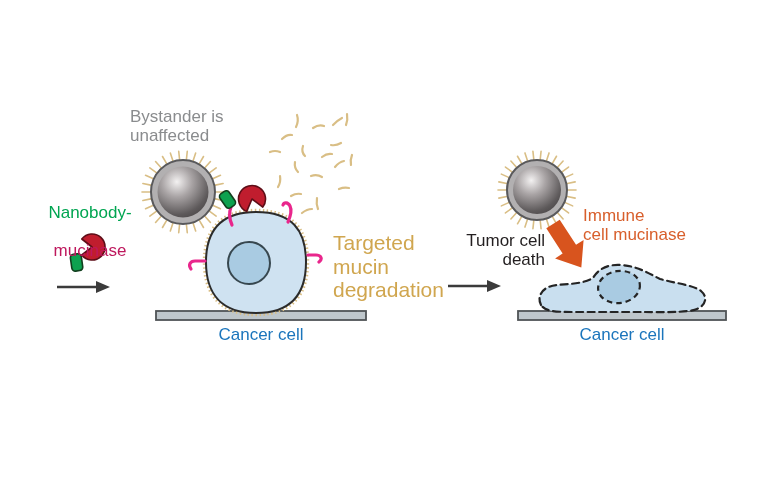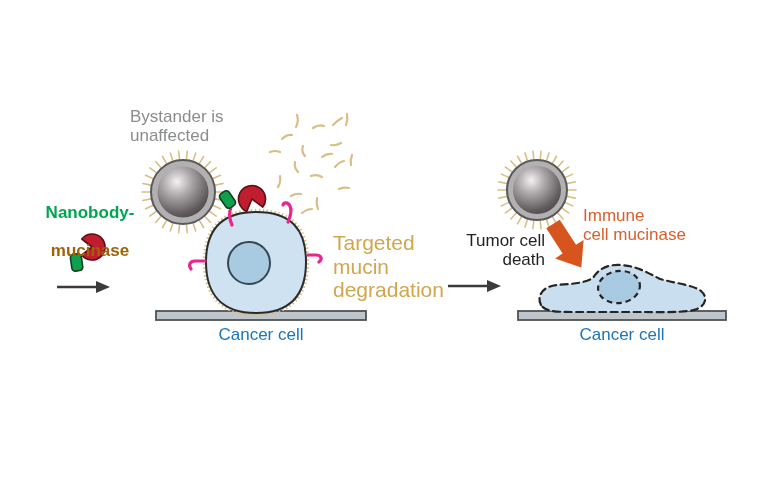--- a/index.html
+++ b/index.html
@@ -3,23 +3,23 @@
 <meta charset="utf-8">
 <style>
   html,body{margin:0;padding:0;background:#fff;}
   .figure{
     position:relative;width:770px;height:422px;background:#ffffff;
     font-family:"Liberation Sans",sans-serif;overflow:hidden;
   }
   .figure svg{position:absolute;left:0;top:0;}
   .lbl{position:absolute;white-space:pre-line;line-height:1.12;font-size:17px;}
   #lbl-bystander{left:130px;top:107px;color:#8a8c8e;}
-  #lbl-nanobody{left:25px;top:184px;width:130px;text-align:center;font-weight:bold;}
+  #lbl-nanobody{left:25px;top:184px;width:130px;text-align:center;}
   #lbl-nanobody .l1{color:#00a551;display:block;}
-  #lbl-nanobody .l2{color:#a16207;display:block;}
+  #lbl-nanobody .l2{color:#be185d;display:block;}
   #lbl-targeted{left:333px;top:231px;color:#d0a64f;font-size:21px;}
   #lbl-tumor{left:435px;top:231px;width:110px;color:#231f20;text-align:right;}
   #lbl-immune{left:583px;top:206px;color:#d85f2c;}
   #lbl-cancer-left{left:196px;top:325px;width:130px;color:#1b75bc;text-align:center;}
   #lbl-cancer-right{left:557px;top:325px;width:130px;color:#1b75bc;text-align:center;}
 </style>
 </head>
 <body>
 
 <div class="figure">

